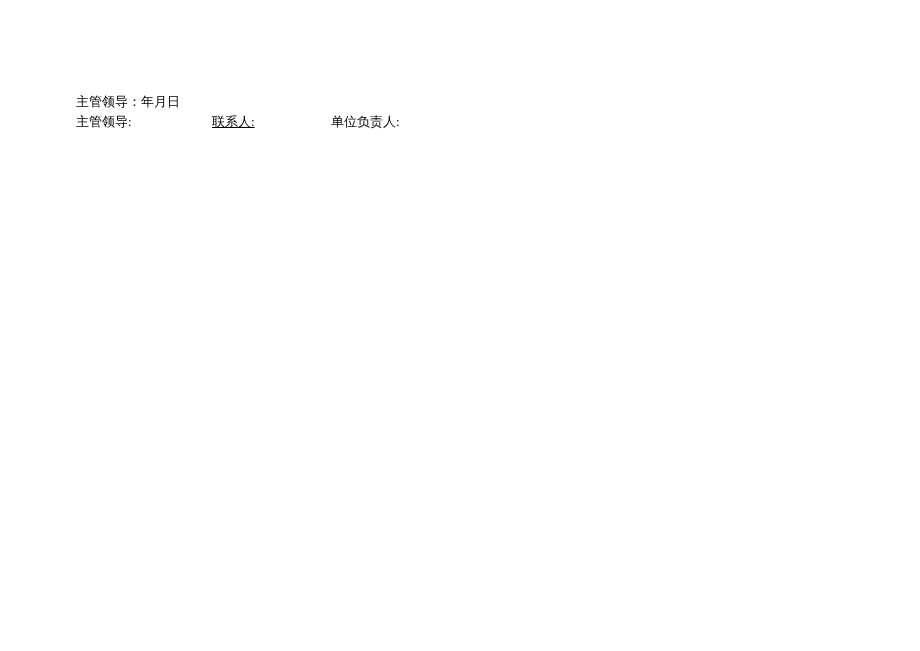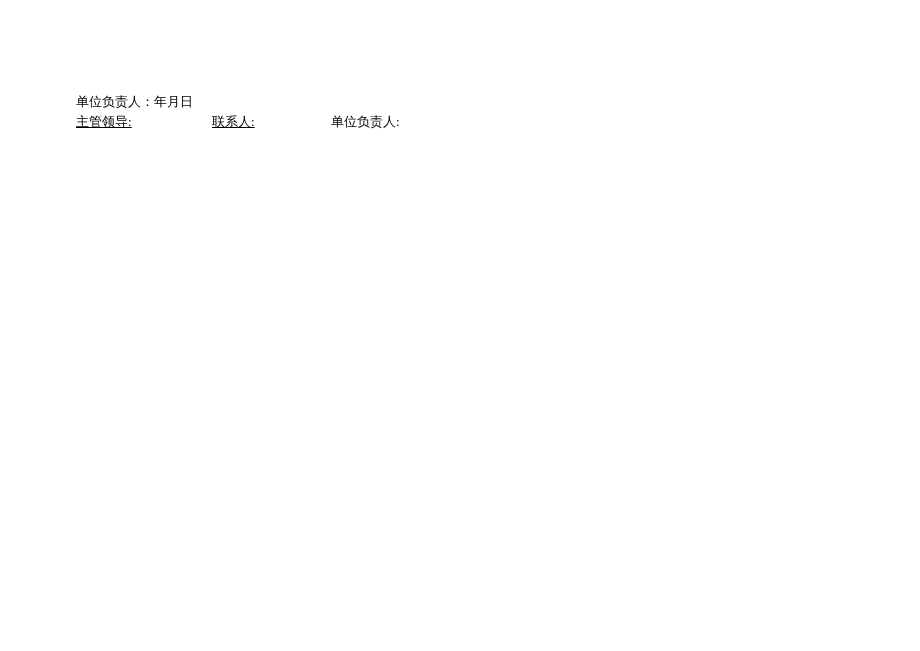--- a/index.html
+++ b/index.html
@@ -28,32 +28,31 @@
       display: flex;
     }
     .field {
       white-space: nowrap;
     }
     .field-1 {
       width: 148px;
     }
     .field-2 {
       width: 136px;
-      text-decoration: underline;
     }
     .field-3 {
       width: 119px;
       text-decoration: underline;
     }
   </style>
 </head>
 <body>
 
 <div class="content">
   <div class="line1">
-    <span>单位负责人：年月日</span>
+    <span>主管领导：年月日</span>
   </div>
   <div class="line2">
     <span class="field field-2">主管领导:</span>
     <span class="field field-3">联系人:</span>
     <span class="field">单位负责人:</span>
   </div>
 </div>
 
 </body></html>

